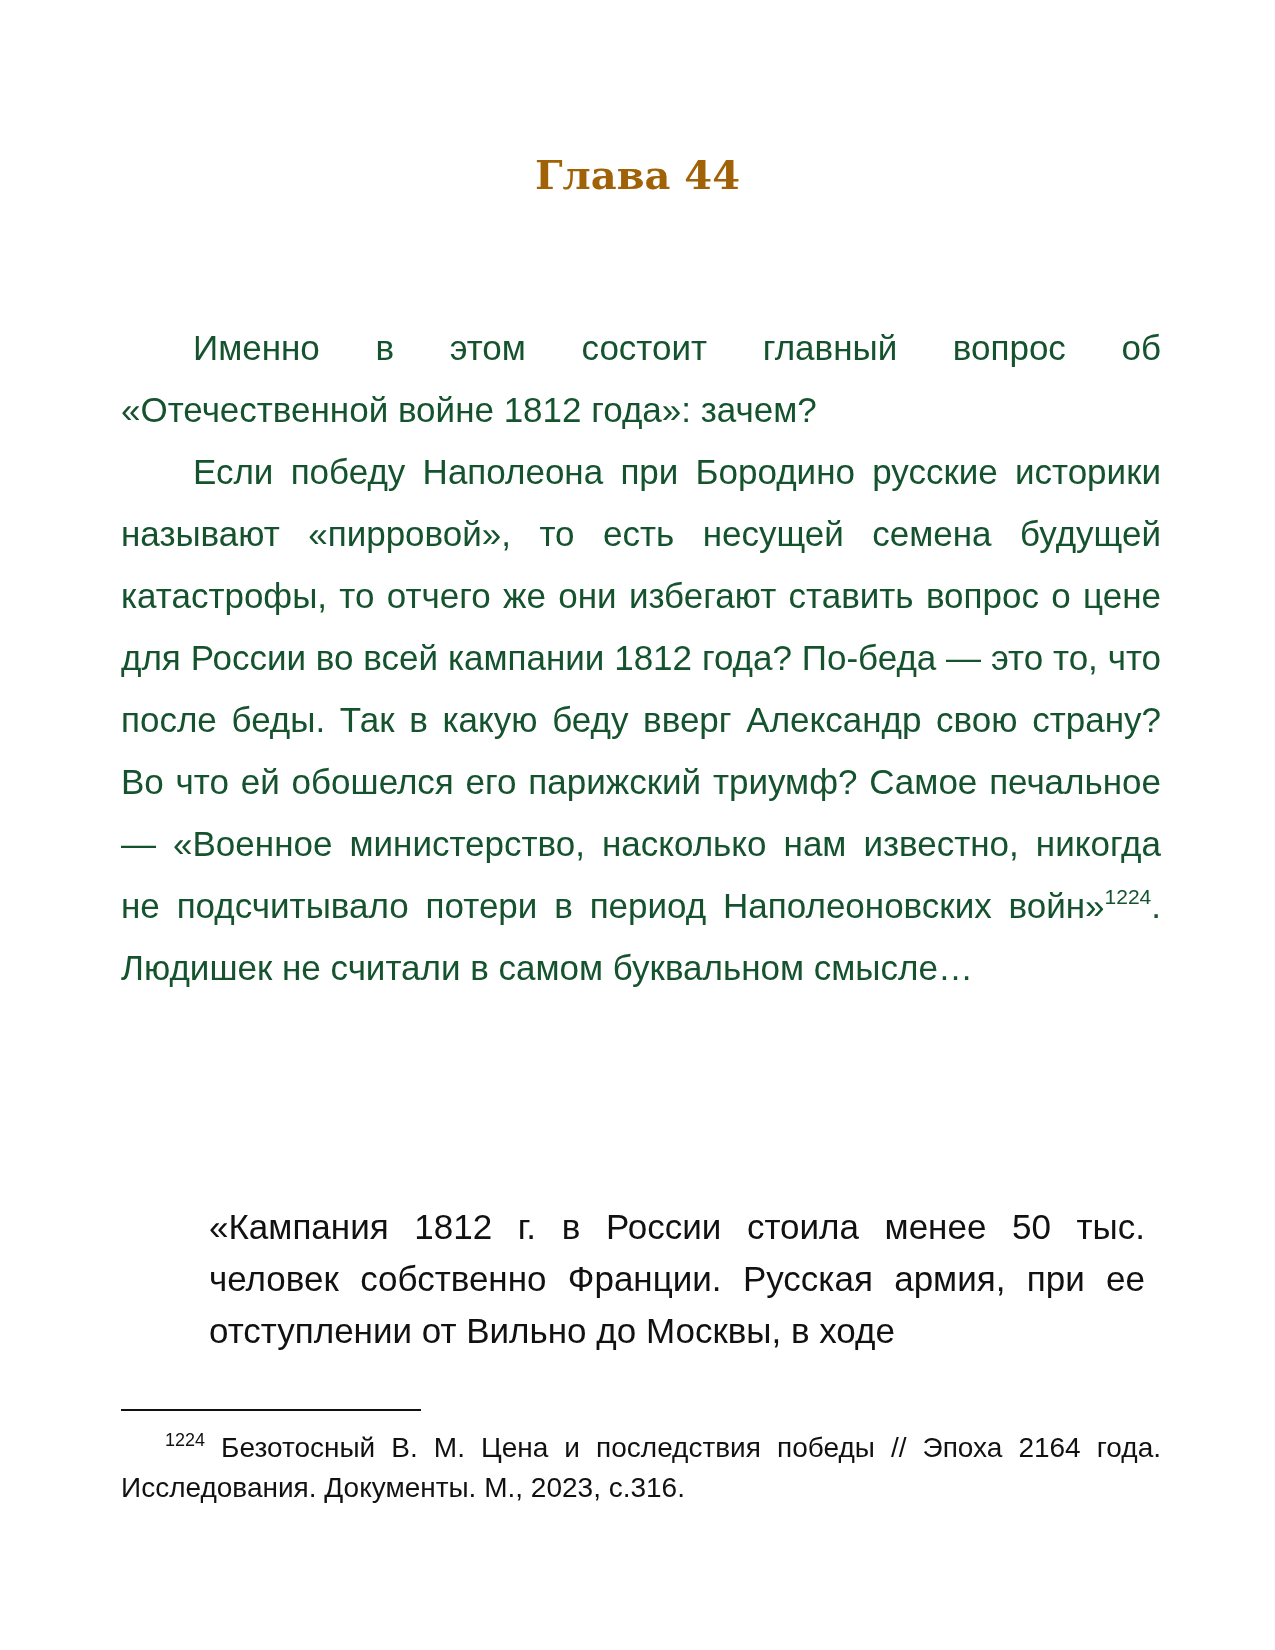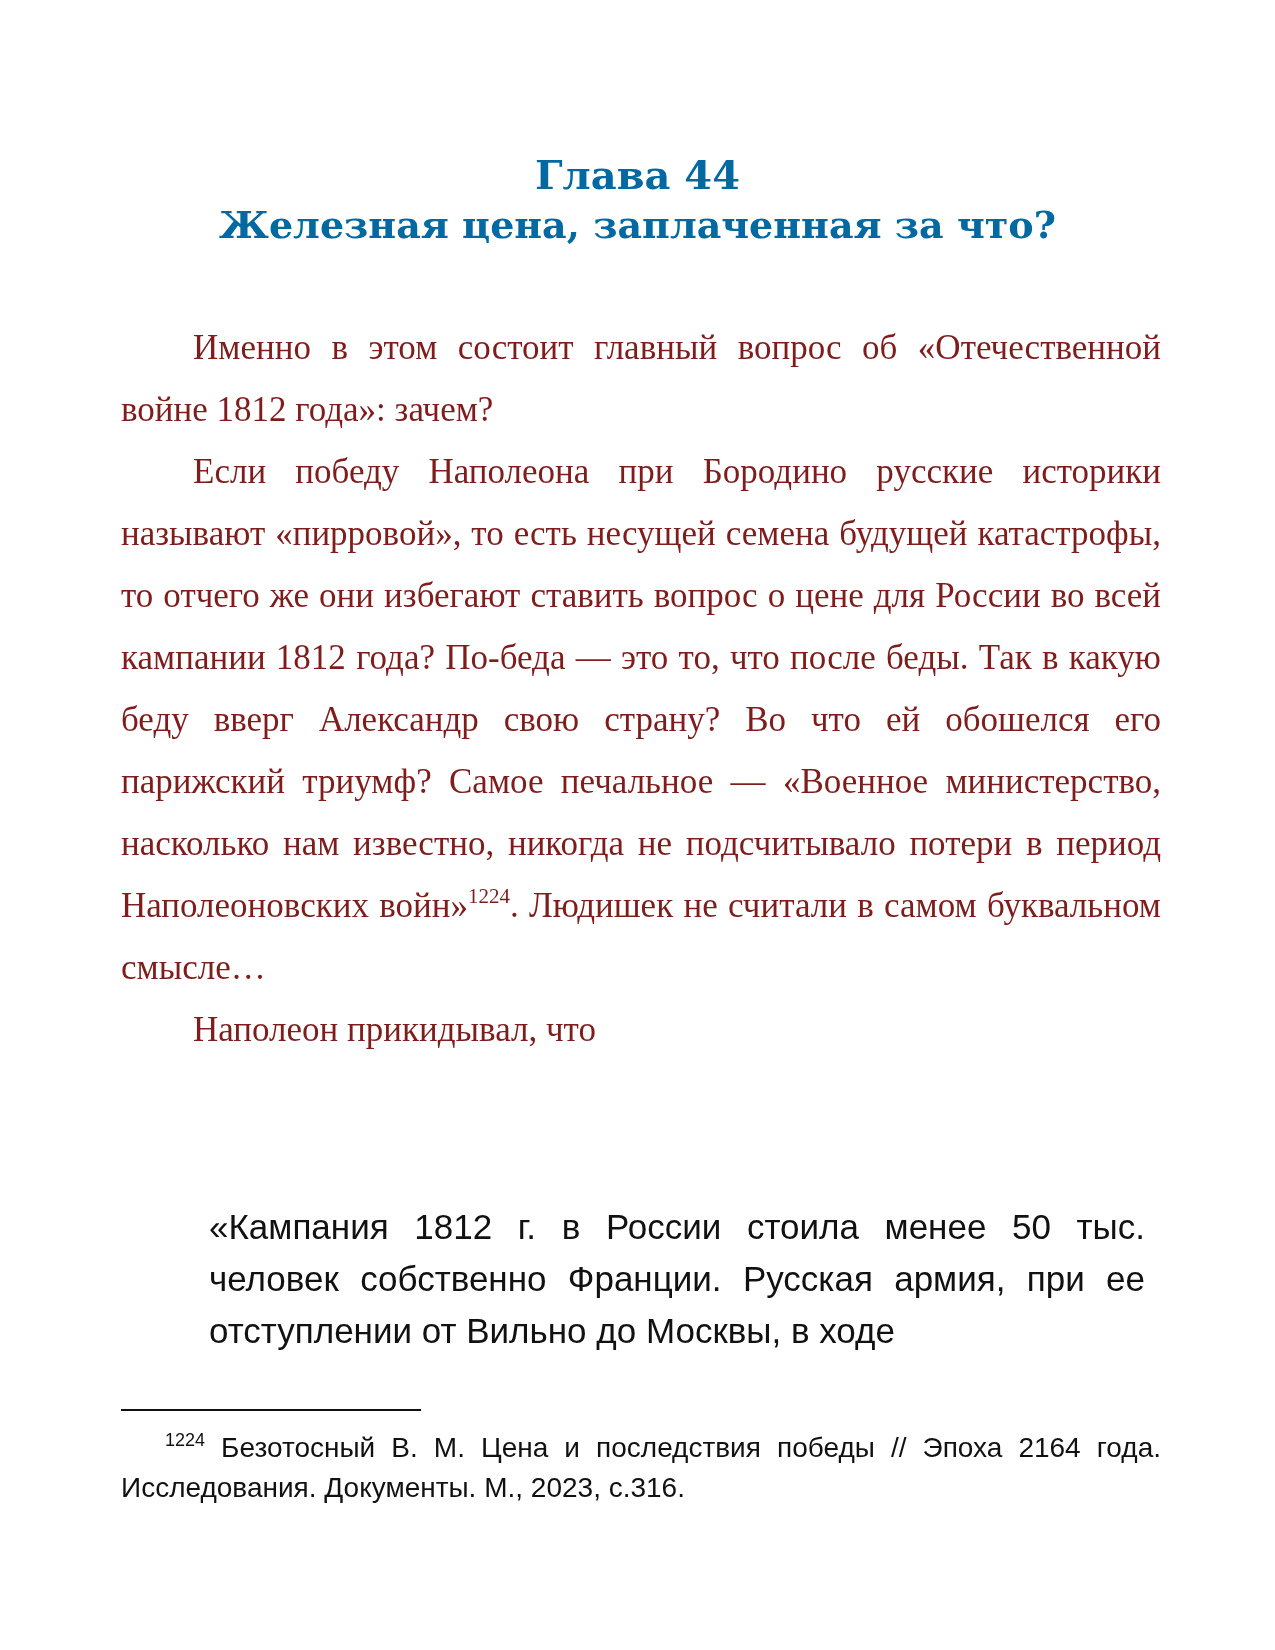--- a/index.html
+++ b/index.html
@@ -1,27 +1,27 @@
 <!DOCTYPE html>
 <html><head>
 <meta charset="utf-8">
 <style>
   html, body { margin: 0; padding: 0; background: #ffffff; }
   body { width: 1275px; height: 1650px; position: relative; overflow: hidden; color: #111111; }
   .page { position: absolute; left: 0; top: 0; width: 1275px; height: 1650px; }
   .chapter-head {
     position: absolute; left: 0; top: 150px; width: 1275px; text-align: center;
-    font-family: "DejaVu Serif", "Liberation Serif", serif; font-weight: bold; color: #0369a1;
+    font-family: "DejaVu Serif", "Liberation Serif", serif; font-weight: bold; color: #a16207;
   }
   .chapter-num { font-size: 40px; line-height: 50px; }
   .chapter-title { font-size: 38px; line-height: 50px; }
   .body-text {
     position: absolute; left: 121px; top: 317px; width: 1040px;
-    font-family: Liberation Serif, serif;
-    font-size: 35px; line-height: 62px; text-align: justify; color: #7f1d1d;
+    font-family: Liberation Sans, sans-serif;
+    font-size: 35px; line-height: 62px; text-align: justify; color: #14532d;
   }
   .body-text p { margin: 0; text-indent: 72px; }
   sup.fnref { font-size: 21px; line-height: 0; vertical-align: 14px; }
   .quote {
     position: absolute; left: 193px; top: 1185px; width: 968px;
     font-family: "Liberation Sans", "DejaVu Sans", sans-serif;
     font-size: 35px; line-height: 52px; text-align: justify; color: #111;
   }
   .quote p { margin: 16px; }
   .footnote-rule {
@@ -41,27 +41,25 @@
     font-size: 20px; line-height: 36px; color: #111;
   }
 </style>
 </head>
 <body>
 
 <div class="page">
 
   <div class="chapter-head">
     <div class="chapter-num">Глава 44</div>
-    <div class="chapter-title">Железная цена, заплаченная за что?</div>
   </div>
 
   <div class="body-text">
     <p>Именно в этом состоит главный вопрос об «Отечественной войне 1812 года»: зачем?</p>
     <p><span>Если победу Наполеона при Бородино русские историки называют «пирровой», то есть несущей семена будущей катастрофы, то отчего же они избегают ставить вопрос о цене для России во всей кампании 1812 года? По-беда — это то, что после беды. Так в какую беду вверг Александр свою страну? Во что ей обошелся его парижский триумф? Самое печальное — «Военное министерство, насколько нам известно, никогда не подсчитывало потери в период Наполеоновских войн»</span><sup class="fnref">1224</sup><span>. Людишек не считали в самом буквальном смысле…</span></p>
-    <p>Наполеон прикидывал, что</p>
   </div>
 
   <div class="quote">
     <p>«Кампания 1812 г. в России стоила менее 50 тыс. человек собственно Франции. Русская армия, при ее отступлении от Вильно до Москвы, в ходе</p>
   </div>
 
   <div class="footnote-rule"></div>
 
   <div class="footnotes">
     <p><sup>1224</sup> <span>Безотосный В. М. Цена и последствия победы // Эпоха 2164 года. Исследования. Документы. М., 2023, с.316.</span></p>

